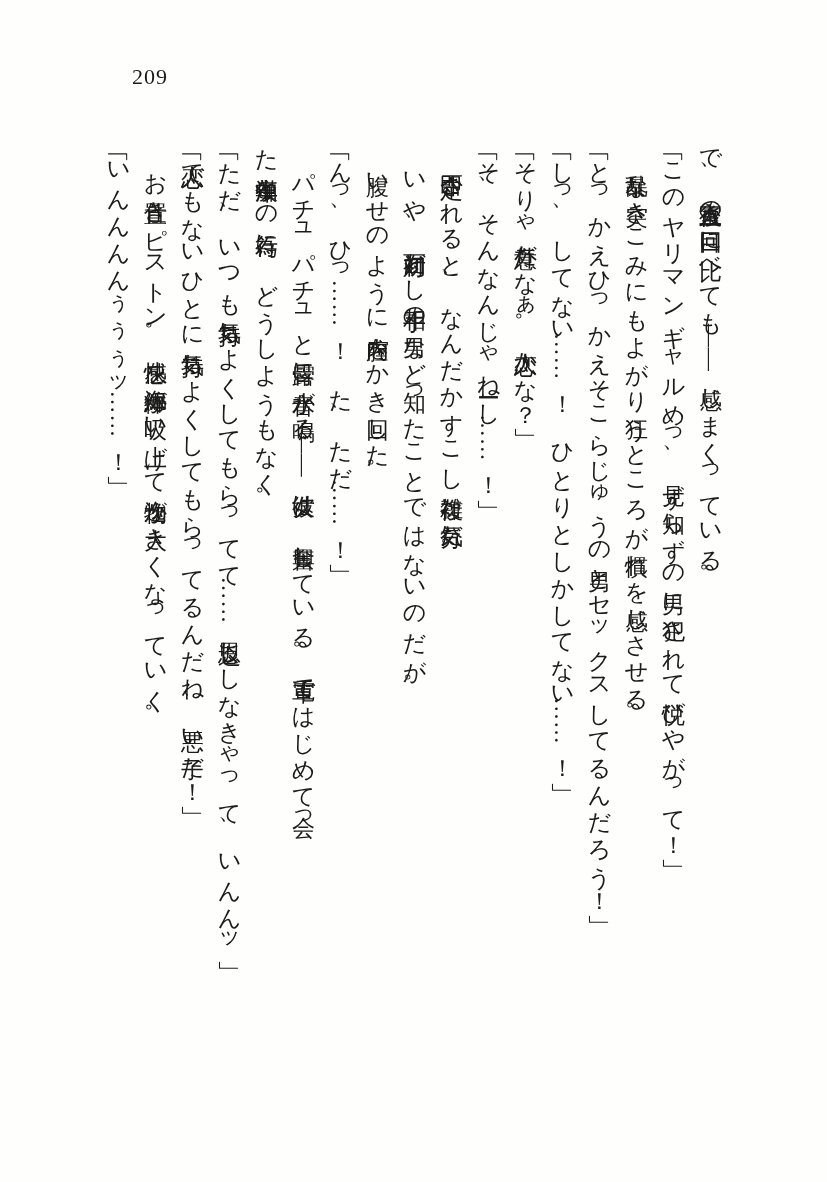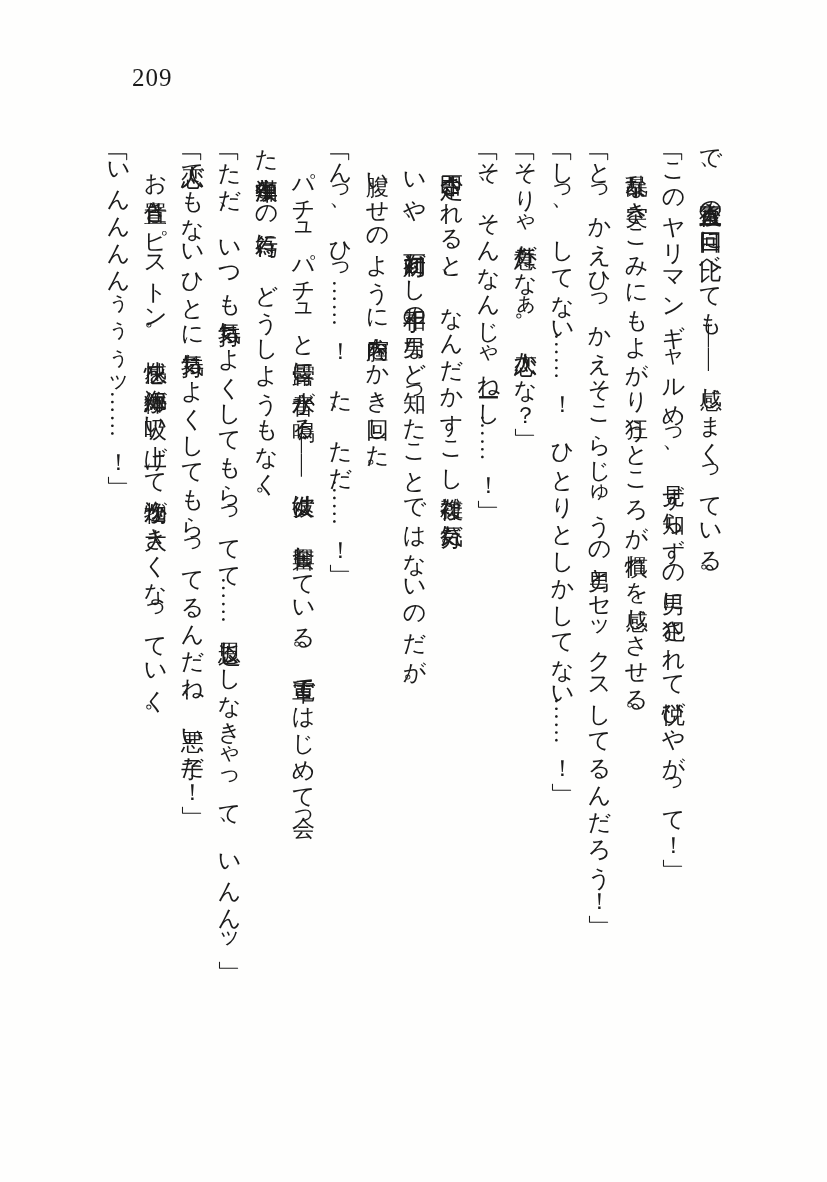--- a/index.html
+++ b/index.html
@@ -12,21 +12,21 @@
     position: relative;
     overflow: hidden;
     background: var(--bg, #fefefd);
     color: var(--ink, #1b1b1b);
     font-family: "Liberation Serif", serif;
   }
   .page-number {
     position: absolute;
     left: 132px;
     top: 64px;
-    font-size: 25px;
+    font-size: 22px;
     letter-spacing: 1px;
     font-family: "Liberation Serif", serif;
   }
   .text-block {
     position: absolute;
     top: 133px;
     right: 98px;
     height: 938px;
     writing-mode: vertical-rl;
     text-orientation: mixed;

